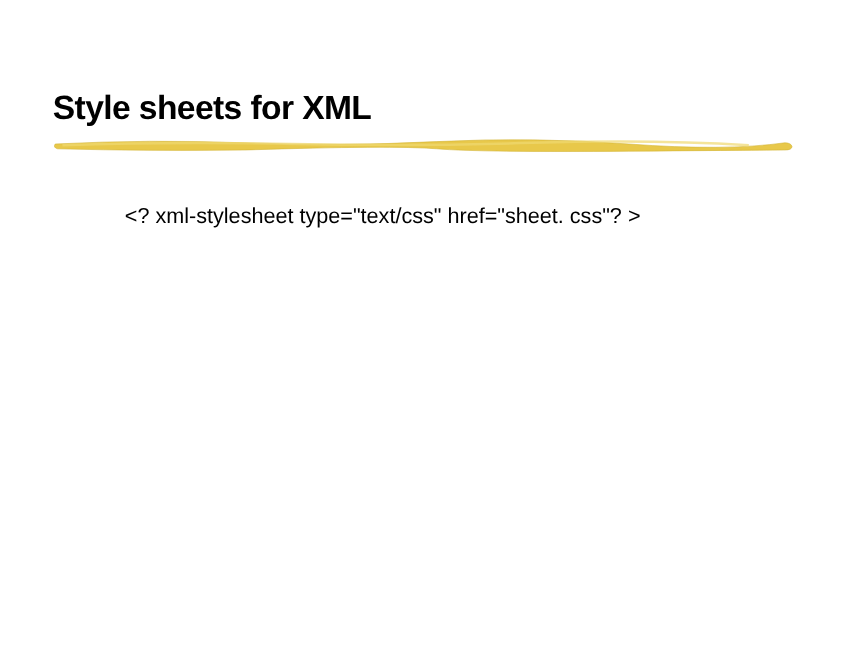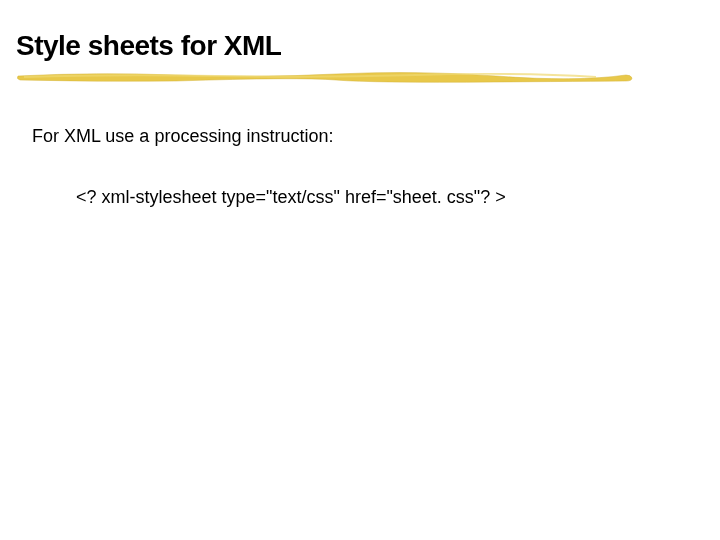--- a/index.html
+++ b/index.html
@@ -9,21 +9,22 @@
     }
     body {
       width: 720px;
       height: 540px;
       background: #ffffff;
       font-family: Verdana, Arial, sans-serif;
       position: relative;
       overflow: hidden;
     }
     .slide {
-      padding: 30px 16px;
+      padding: 30px 44px;
+      margin-top: 44px;
     }
     .title {
       font-size: 28px;
       font-weight: 900;
       color: #000000;
       font-family: Arial, sans-serif;
       letter-spacing: -0.5px;
       margin-bottom: 4px;
     }
     .underline-wrap {
@@ -56,15 +57,14 @@
 <body>
 
 <div class="slide">
   <h1 class="title">Style sheets for XML</h1>
   <div class="underline-wrap">
     <svg width="640" height="24" viewBox="0 0 640 24">
       <path d="M 2 10 Q 80 6, 160 9 T 320 8 T 480 10 T 610 9 Q 615 9, 616 12 Q 616 15, 610 15 T 480 16 T 320 14 T 160 15 Q 80 16, 4 14 Q 0 13, 2 10 Z" fill="#e8c84a" stroke="#d4b538" stroke-width="0.5"></path>
       <path d="M 8 11 Q 100 8, 200 10 T 400 9 T 580 11" fill="none" stroke="#f0d870" stroke-width="2" opacity="0.7"></path>
     </svg>
   </div>
-  <p class="body-text">For XML use a processing instruction:</p>
   <p class="code-text">&lt;? xml-stylesheet type="text/css" href="sheet. css"? &gt;</p>
 </div>
 
 </body></html>

